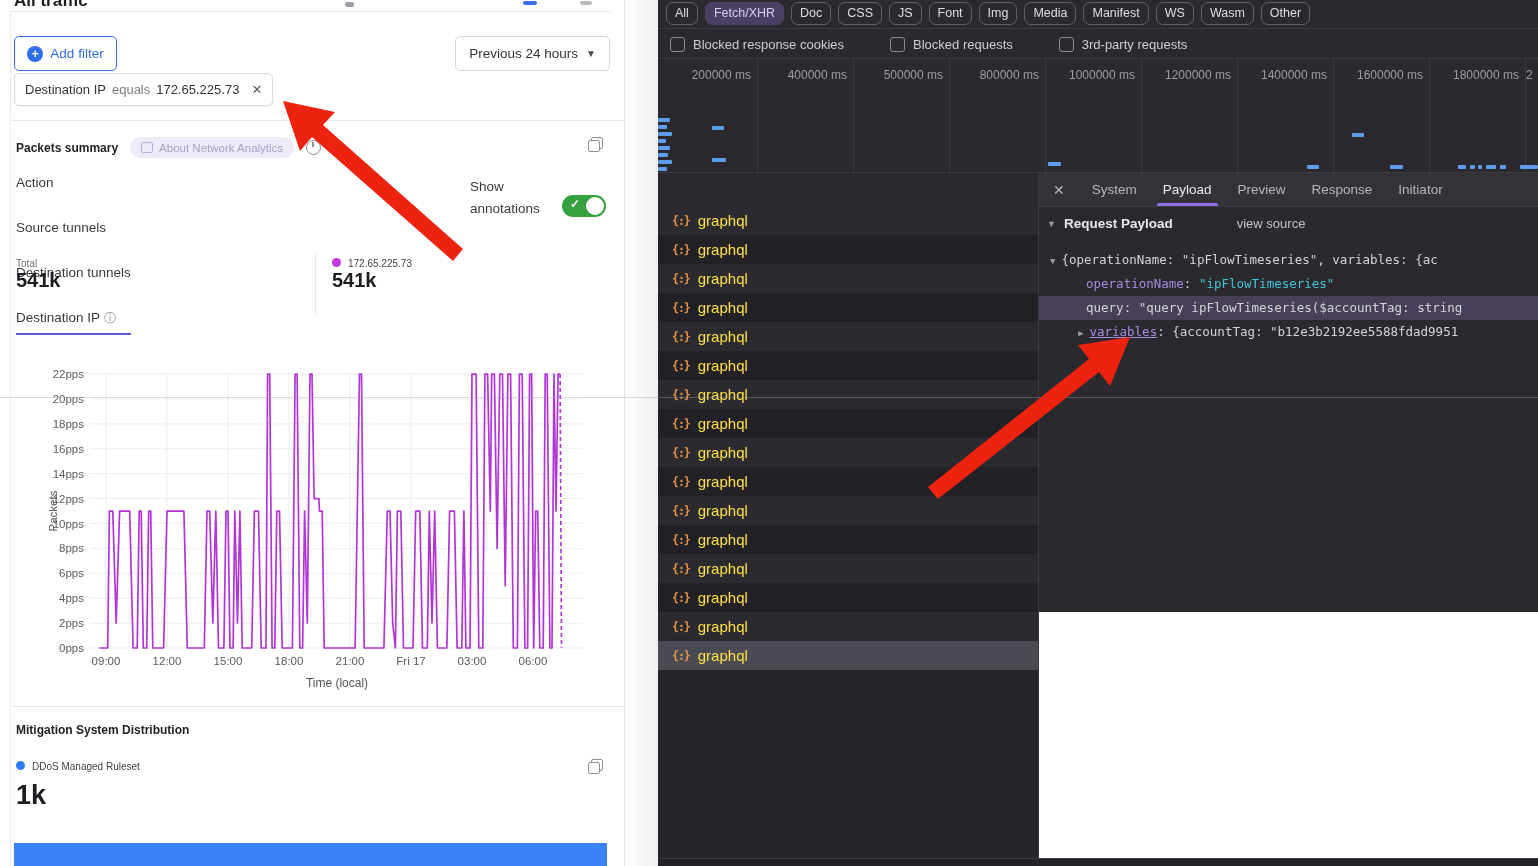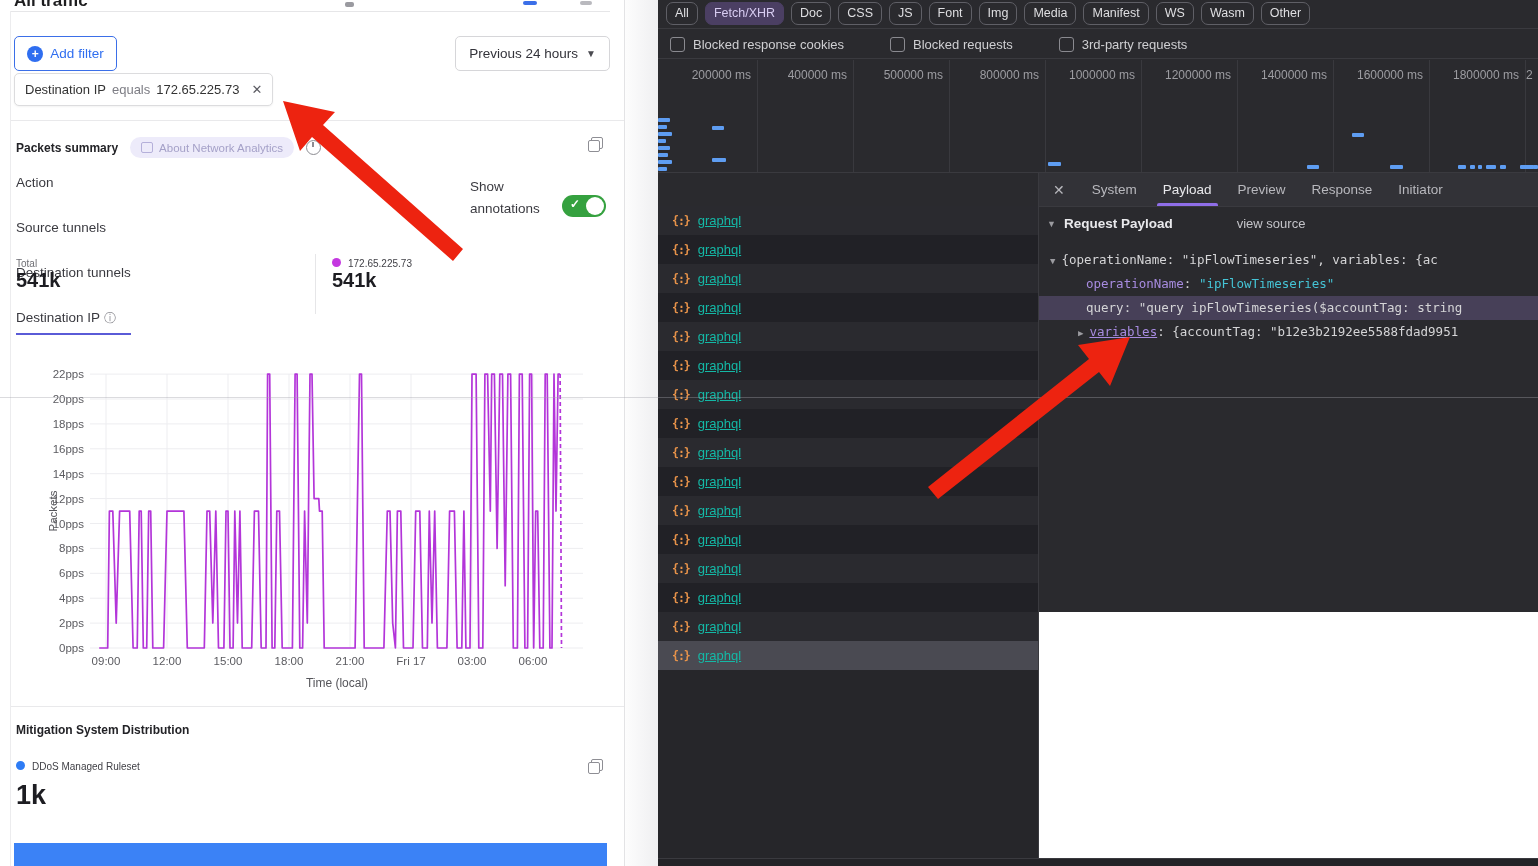--- a/index.html
+++ b/index.html
@@ -67,21 +67,21 @@
     color:#dfdfe2;font-size:12.5px;cursor:pointer;white-space:nowrap;}
   .pill.selected{background:#4b3f63;border-color:#4b3f63;color:#d8cdf2;}
   .dt-check{display:flex;align-items:flex-end;gap:8px;color:#cfcfd2;font-size:13px;cursor:pointer;}
   .dt-check .box{width:13px;height:13px;border:1.5px solid #8a8a90;border-radius:3px;background:transparent;}
   .tl-label{position:absolute;font-size:12px;color:#9d9da2;text-align:right;width:86px;}
   .tl-grid{position:absolute;top:0;width:1px;height:112px;background:#39393e;}
   .tl-bar{position:absolute;height:4px;border-radius:1px;}
   .req-row{position:absolute;left:0;width:380px;height:29px;display:flex;align-items:center;
     padding-left:14px;box-sizing:border-box;gap:8px;cursor:pointer;}
   .req-icon{font-family:"DejaVu Sans Mono",monospace;font-size:11.5px;font-weight:bold;color:#e8934a;letter-spacing:-1px;}
-  .req-name{color:#14b8a6;font-size:13px;text-decoration:underline;}
+  .req-name{color:#fde047;font-size:15px;}
   .dt-tab{position:relative;padding:0 13px;height:32px;line-height:32px;color:#b8b8bd;font-size:13.5px;cursor:pointer;}
   .dt-tab.active{color:#e9e9ec;}
   .dt-tab.active:after{content:'';position:absolute;left:7px;right:7px;bottom:0;height:3px;background:#8f6ee8;border-radius:2px 2px 0 0;}
   .pl-line{position:relative;height:24px;line-height:24px;white-space:pre;
     font-family:"DejaVu Sans Mono",monospace;font-size:12.5px;color:#d5d5d7;overflow:hidden;}
   .pl-line.hl{background:#474058;}
   .pl-line .tri{color:#9b9ba0;font-size:9px;margin-right:6px;}
   .seg-key{color:#a78be0;}
   .seg-keyu{color:#a78be0;text-decoration:underline;}
   .seg-string{color:#45c4d6;}

